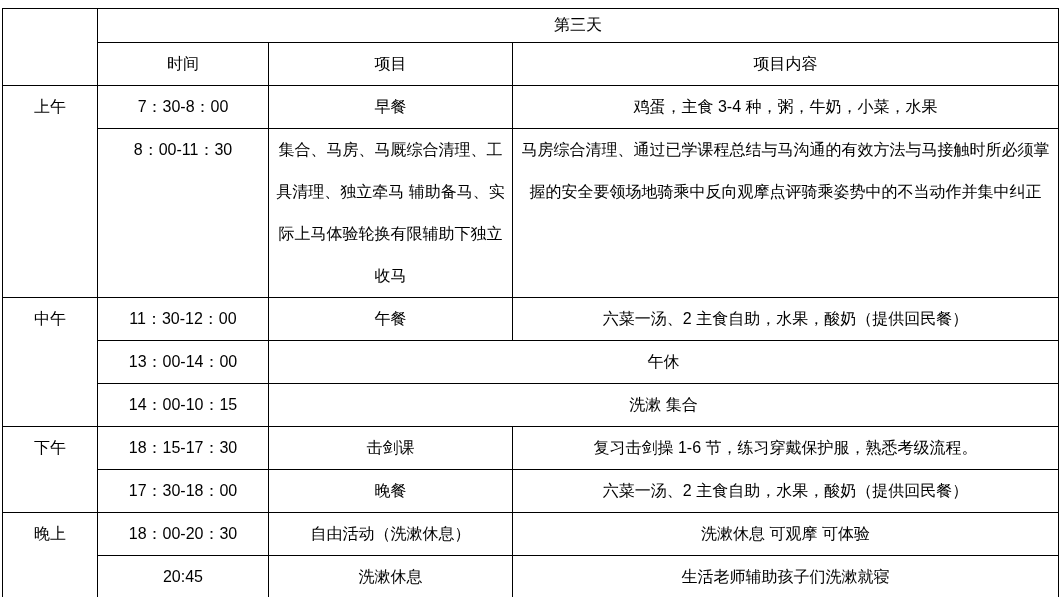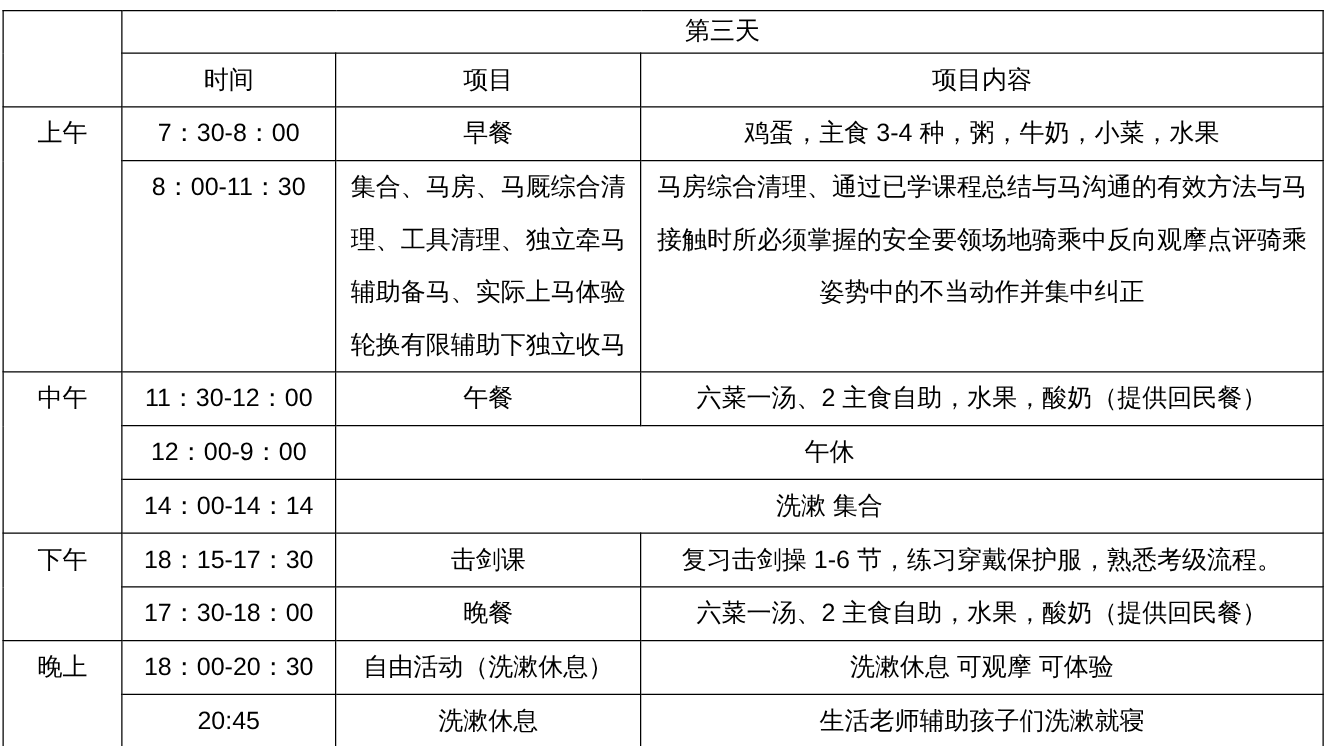--- a/index.html
+++ b/index.html
@@ -18,21 +18,21 @@
     border-collapse: collapse;
     table-layout: fixed;
     width: 1056px;
     margin: 8px 0 0 2px;
     background: #ffffff;
   }
   table.schedule td {
     border: 1px solid #000000;
     text-align: center;
     vertical-align: top;
-    font-size: 20px;
+    font-size: 16px;
     line-height: 42px;
     padding: 0 4px;
     overflow: hidden;
     word-break: break-all;
   }
   tr.r-day  { height: 34px; }
   tr.r-day td { line-height: 32px; }
   tr.r-head { height: 43px; }
   tr.r-breakfast { height: 43px; padding-left: 12px; }
   tr.r-big  { height: 169px; }
@@ -76,26 +76,26 @@
   </tr>
 
   <tr class="r-std">
     <td rowspan="3">中午</td>
     <td>11：30-12：00</td>
     <td>午餐</td>
     <td>六菜一汤、2 主食自助，水果，酸奶（提供回民餐）</td>
   </tr>
 
   <tr class="r-std">
-    <td>12：00-9：00</td>
+    <td>13：00-14：00</td>
     <td colspan="2">午休</td>
   </tr>
 
   <tr class="r-std">
-    <td>14：00-14：14</td>
+    <td>14：00-10：15</td>
     <td colspan="2">洗漱 集合</td>
   </tr>
 
   <tr class="r-std">
     <td rowspan="2">下午</td>
     <td>18：15-17：30</td>
     <td>击剑课</td>
     <td>复习击剑操 1-6 节，练习穿戴保护服，熟悉考级流程。</td>
   </tr>
 

